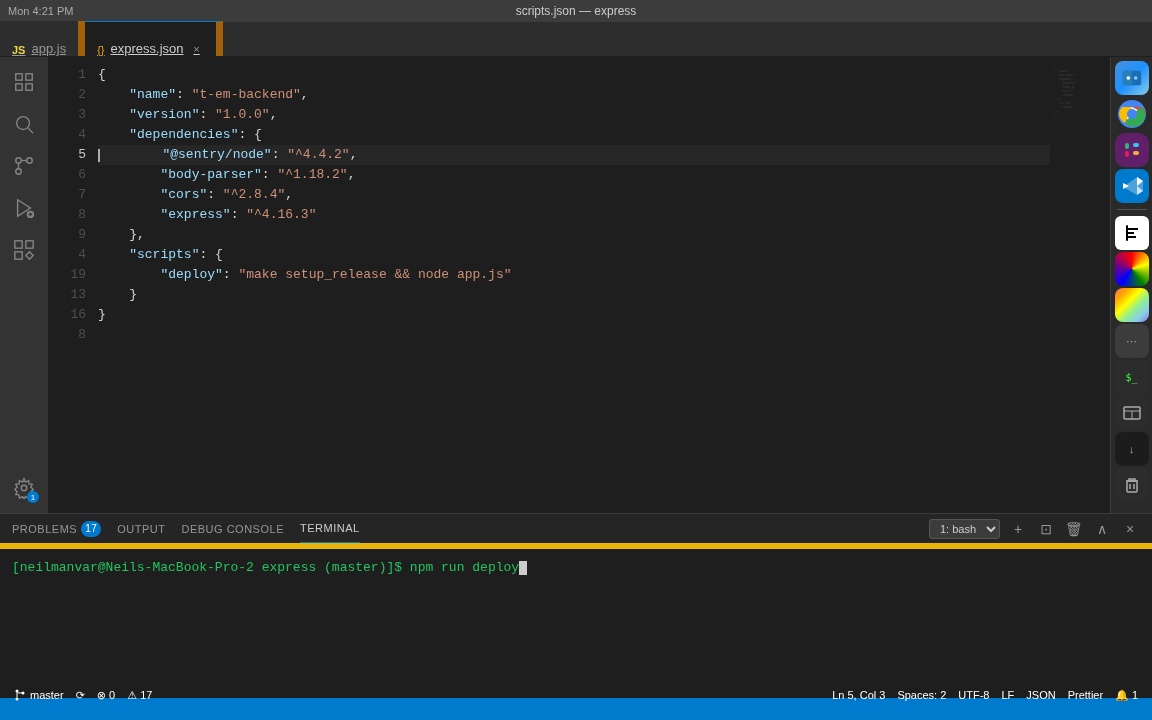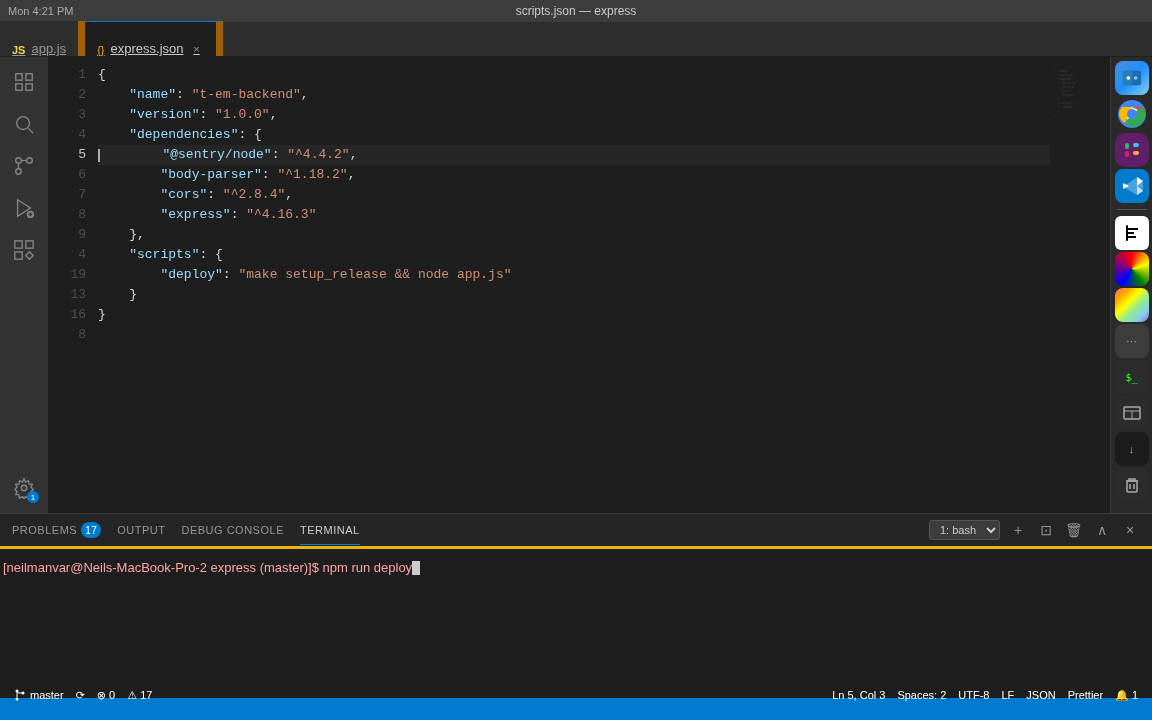--- a/index.html
+++ b/index.html
@@ -232,21 +232,21 @@
       display: flex;
       flex-direction: column;
     }
     .panel-tabs {
       height: 35px;
       background: #252526;
       display: flex;
       align-items: center;
       padding: 0 12px;
       gap: 16px;
-      border-bottom: 3px solid #eab308;
+      border-bottom: 6px solid #eab308;
     }
     .panel-tab {
       font-size: 11px;
       color: #969696;
       cursor: pointer;
       padding: 8px 0;
       text-transform: uppercase;
       letter-spacing: 0.5px;
     }
     .panel-tab.active {
@@ -287,24 +287,24 @@
       background: #3c3c3c;
       border: 1px solid #555;
       color: #cccccc;
       font-size: 11px;
       padding: 2px 6px;
       border-radius: 3px;
       cursor: pointer;
     }
     .terminal-content {
       flex: 1;
-      padding: 8px 3px;
-      font-family: Liberation Sans, sans-serif;
+      padding: 8px 12px;
+      font-family: Liberation Mono, monospace;
       font-size: 13px;
-      color: #fca5a5;
+      color: #22c55e;
       overflow: auto;
     }
     .terminal-line {
       line-height: 22px;
       white-space: pre;
     }
     .terminal-cursor {
       display: inline-block;
       width: 8px;
       height: 14px;

